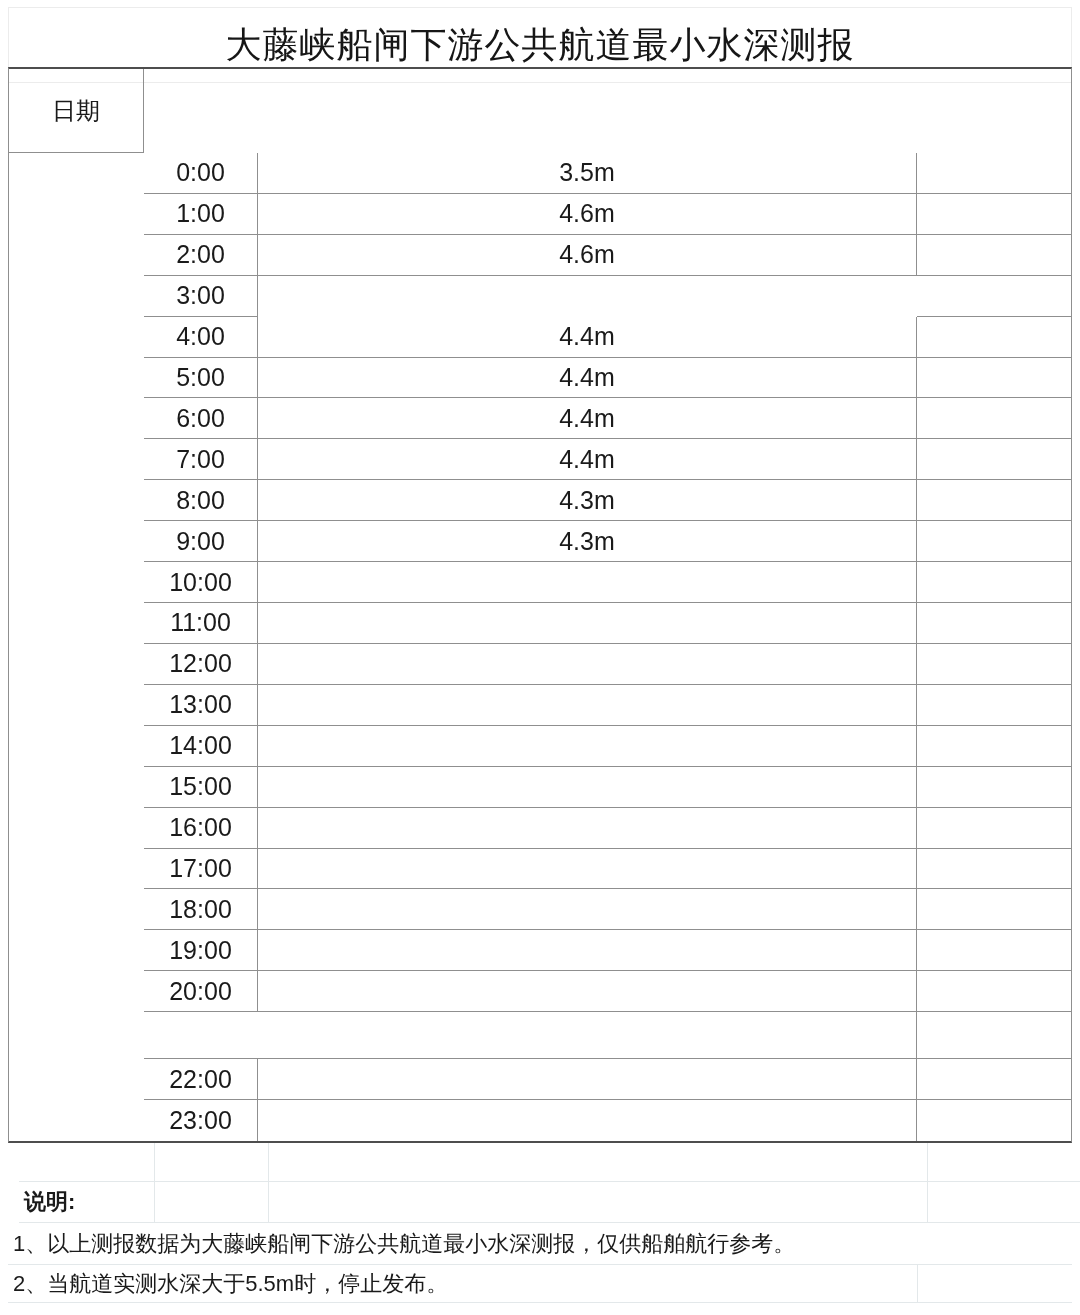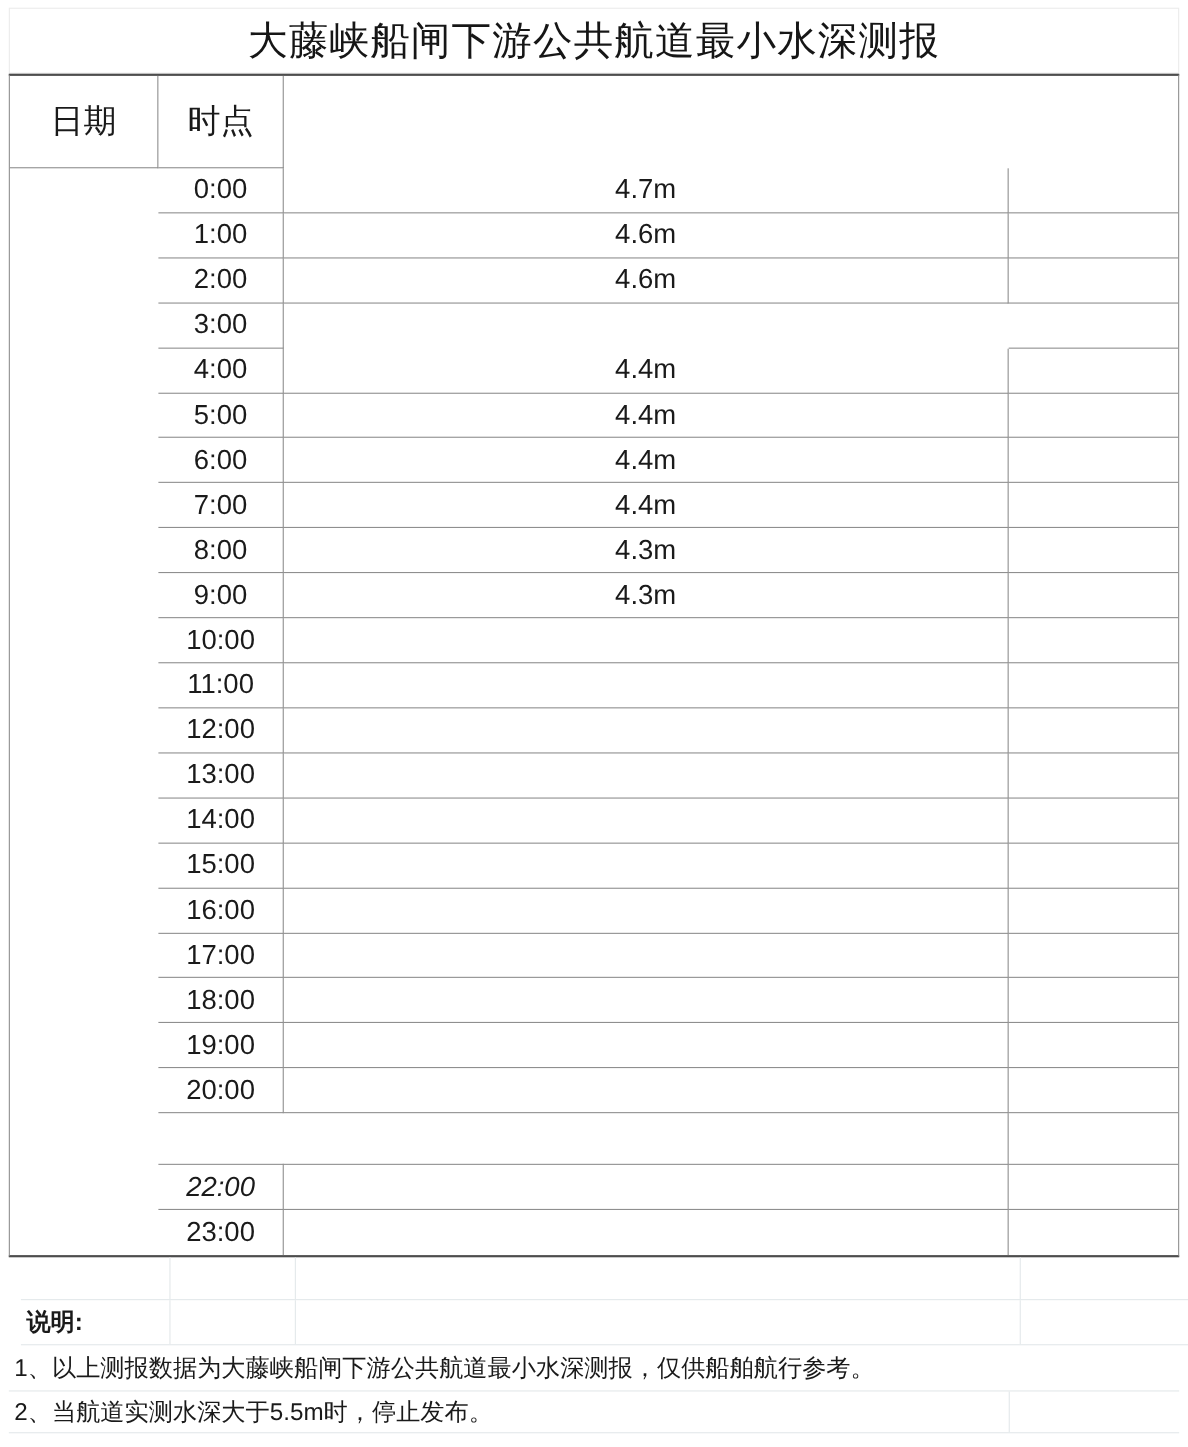--- a/index.html
+++ b/index.html
@@ -5,21 +5,21 @@
   html,body{margin:0;padding:0;background:#ffffff;}
   body{
     width:1080px;height:1315px;position:relative;overflow:hidden;
     font-family:"Liberation Sans","DejaVu Sans",sans-serif;
     color:#1a1a1a;
   }
   .sheet{position:absolute;left:0;top:0;width:1080px;height:1315px;background:#fff;}
 
   
   .title-box{
-    position:absolute;left:8px;top:7px;width:1064px;height:60px;
+    position:absolute;left:8px;top:7px;width:1064px;height:76px;
     border:1px solid var(--title-border);
     display:flex;align-items:center;justify-content:center;
     box-sizing:border-box;
   }
   .title-box span{font-size:36px;letter-spacing:1px;color:#161616;}
 
   
   .main-table{
     position:absolute;left:8px;top:67px;width:1064px;height:1076px;
     display:grid;
@@ -29,21 +29,21 @@
     border-top:2px solid var(--grid-dark);
     border-bottom:2px solid var(--grid-dark);
     box-sizing:border-box;
   }
   .cell{
     border-right:1px solid var(--grid);
     border-bottom:1px solid var(--grid);
     display:flex;align-items:center;justify-content:center;
     font-size:25px;overflow:hidden;white-space:nowrap;
   }
-  .cell.header{font-size:30px;}
+  .cell.header{font-size:24px;}
   .cell.last-col{border-right:none;}
   .cell.last-row{border-bottom:none;}
   .date-cell{grid-column:1;font-size:25px;}
 
   
   .footer-grid{
     position:absolute;left:19px;width:1064px;
     display:grid;grid-template-columns:136px 114px 659px 1fr;
     border-bottom:1px solid var(--light);
     box-sizing:border-box;
@@ -71,24 +71,23 @@
 <body style="--grid: #8f8f8f; --grid-dark: #4d4d4d; --title-border: #ececec; --light: #e3e8ea; color: rgb(26, 26, 26);">
 
 <div class="sheet">
 
   <div class="title-box">
     <span>大藤峡船闸下游公共航道最小水深测报</span>
   </div>
 
   <div class="main-table" id="main-table">
     <div class="cell header" style="grid-row:1;grid-column:1">日期</div>
-    <div class="cell header" style="grid-row:1;grid-column:2">时点</div>
 
   <div class="cell" style="grid-area: 2 / 2;">0:00</div>
-      <div class="cell" style="grid-area: 2 / 3;">4.7m</div>
+      <div class="cell" style="grid-area: 2 / 3;">3.5m</div>
       <div class="cell last-col" style="grid-area: 2 / 4;"></div>
       <div class="cell" style="grid-area: 3 / 2;">1:00</div>
       <div class="cell" style="grid-area: 3 / 3;">4.6m</div>
       <div class="cell last-col" style="grid-area: 3 / 4;"></div>
       <div class="cell" style="grid-area: 4 / 2;">2:00</div>
       <div class="cell" style="grid-area: 4 / 3;">4.6m</div>
       <div class="cell last-col" style="grid-area: 4 / 4;"></div>
       <div class="cell" style="grid-area: 5 / 2;">3:00</div>
       <div class="cell last-col" style="grid-area: 5 / 4;"></div>
       <div class="cell" style="grid-area: 6 / 2;">4:00</div>
@@ -138,21 +137,21 @@
       <div class="cell last-col" style="grid-area: 20 / 4;"></div>
       <div class="cell" style="grid-area: 21 / 2;">19:00</div>
       <div class="cell" style="grid-area: 21 / 3;"></div>
       <div class="cell last-col" style="grid-area: 21 / 4;"></div>
       <div class="cell" style="grid-area: 22 / 2;">20:00</div>
       <div class="cell" style="grid-area: 22 / 3;"></div>
       <div class="cell last-col" style="grid-area: 22 / 4;"></div>
       <div class="cell" style="grid-area: 23 / 2; margin-top: 46px;">21:00</div>
       <div class="cell" style="grid-area: 23 / 3;"></div>
       <div class="cell last-col" style="grid-area: 23 / 4;"></div>
-      <div class="cell" style="grid-area: 24 / 2; font-style: italic;">22:00</div>
+      <div class="cell" style="grid-area: 24 / 2;">22:00</div>
       <div class="cell" style="grid-area: 24 / 3;"></div>
       <div class="cell last-col" style="grid-area: 24 / 4;"></div>
       <div class="cell last-row" style="grid-area: 25 / 2;">23:00</div>
       <div class="cell last-row" style="grid-area: 25 / 3;"></div>
       <div class="cell last-col last-row" style="grid-area: 25 / 4;"></div>
     </div>
 
   <div class="footer-grid empty-row">
     <div class="fcell"></div>
     <div class="fcell"></div>

